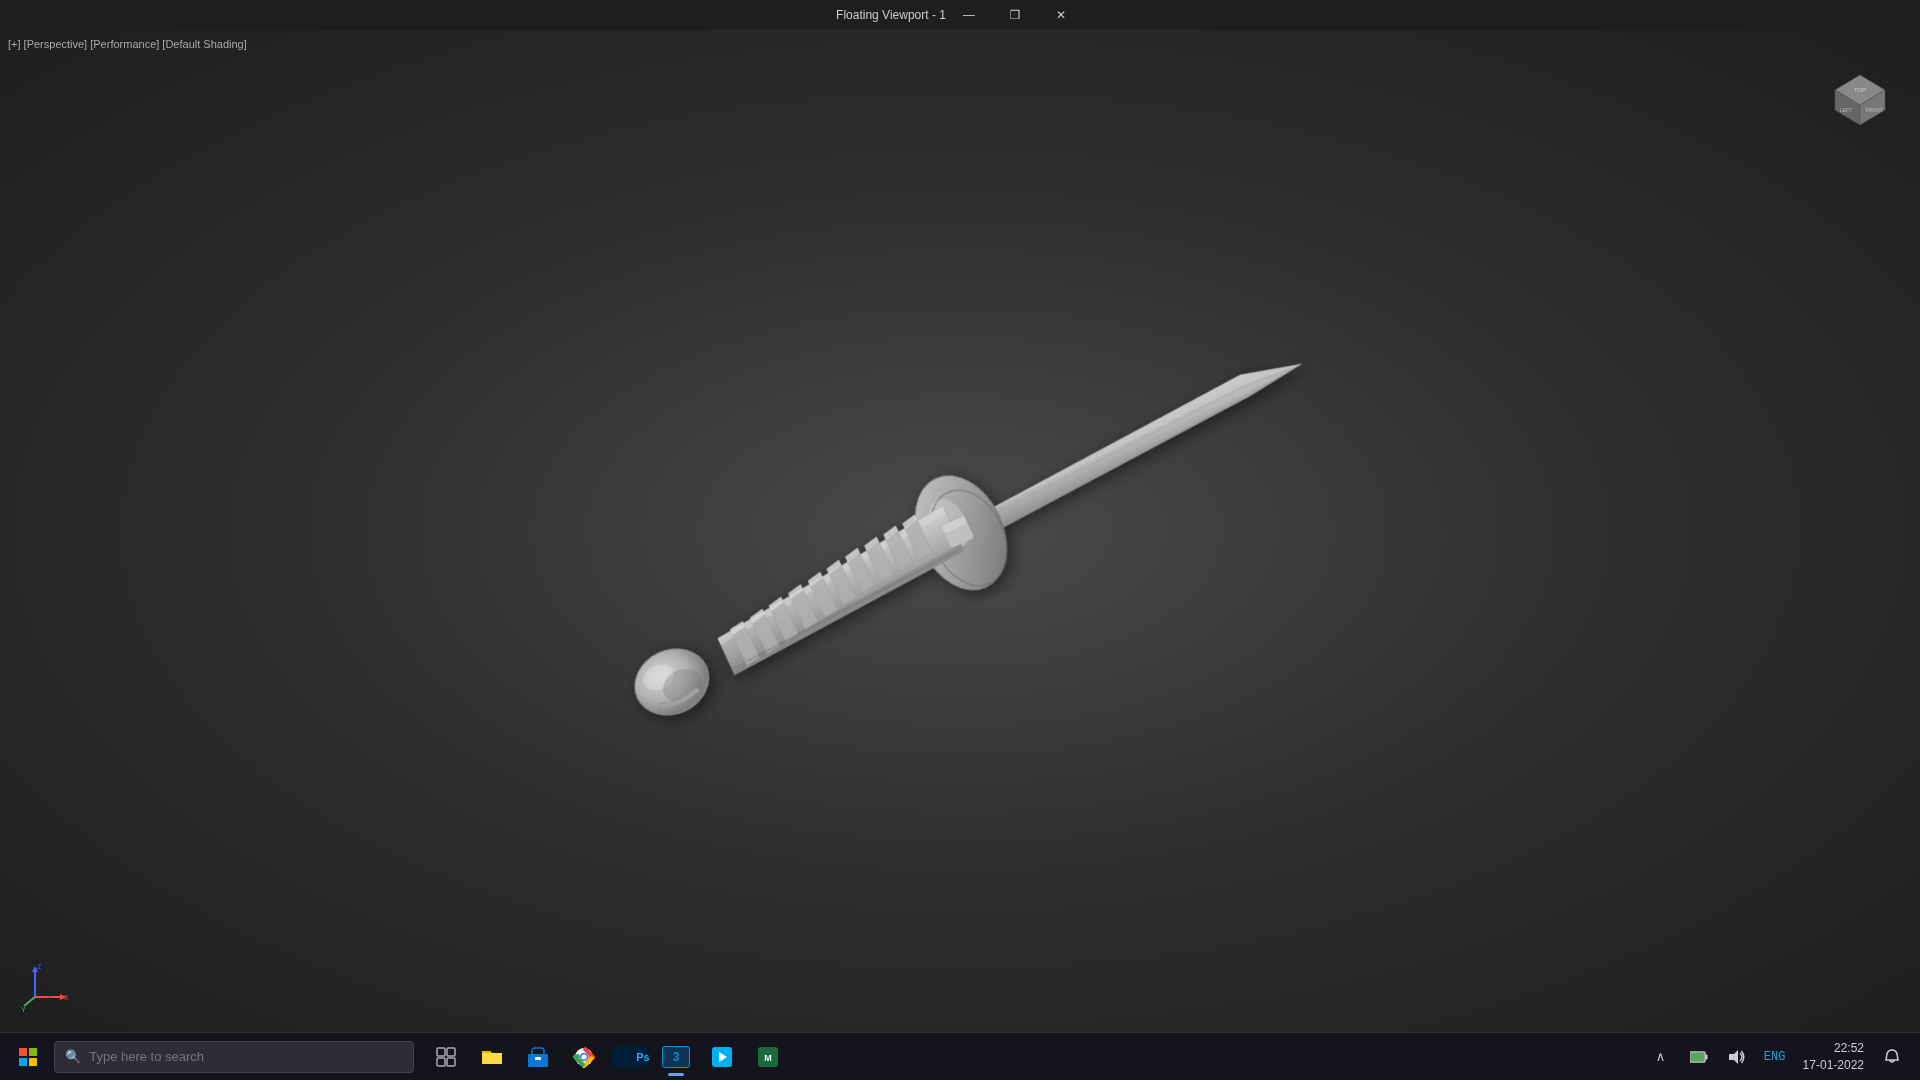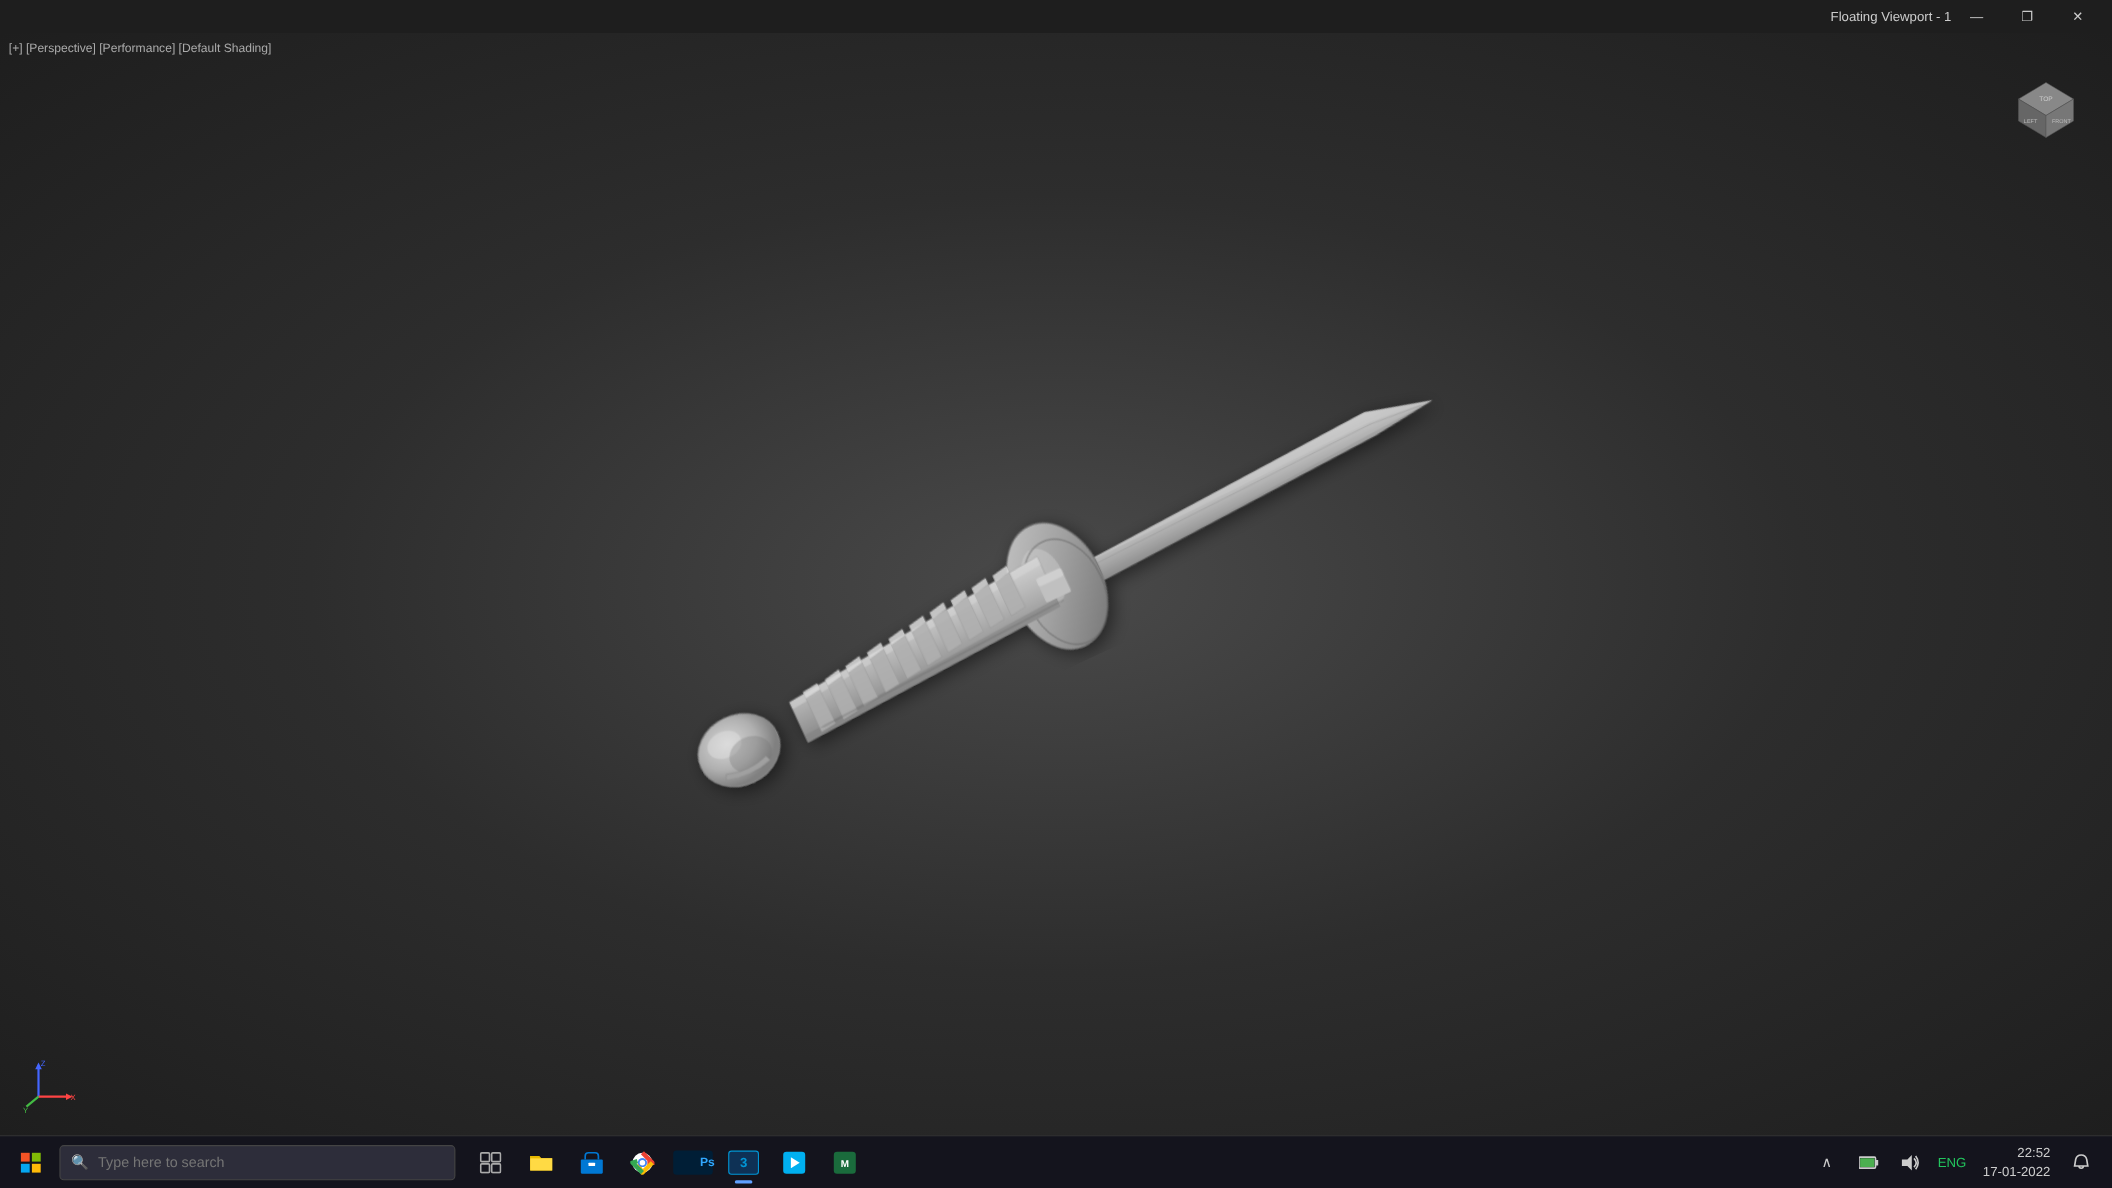--- a/index.html
+++ b/index.html
@@ -6,21 +6,21 @@
     body { width: 1920px; height: 1080px; overflow: hidden; font-family: 'Segoe UI', sans-serif; background: #1a1a1a; }
 
     
     #titlebar {
       position: absolute;
       top: 0; left: 0; right: 0;
       height: 30px;
       background: #1e1e1e;
       display: flex;
       align-items: center;
-      justify-content: flex-end;
+      justify-content: center;
       padding: 0 8px;
       z-index: 100;
     }
     #titlebar-title {
       color: #cccccc;
       font-size: 12px;
       user-select: none;
     }
     #titlebar-controls {
       display: flex;
@@ -496,21 +496,21 @@
 
     <div class="tray-icon">
       <svg width="18" height="16" viewBox="0 0 18 16">
         <polygon points="1,5 6,5 10,1 10,15 6,11 1,11" fill="#ccc"></polygon>
         <path d="M 12,4 Q 16,8 12,12" stroke="#ccc" stroke-width="1.5" fill="none"></path>
         <path d="M 13.5,2 Q 18,8 13.5,14" stroke="#ccc" stroke-width="1.5" fill="none"></path>
       </svg>
     </div>
 
     <div class="tray-icon">
-      <span style="color:#22c55e; font-size:12px; font-family:Liberation Sans, sans-serif;">ENG</span>
+      <span style="color:#0ea5e9; font-size:12px; font-family:Liberation Mono, monospace;">ENG</span>
     </div>
 
     <div id="clock">
       <span>22:52</span>
       <span>17-01-2022</span>
     </div>
 
     <div id="notification-btn">
       <svg width="16" height="16" viewBox="0 0 16 16">
         <path d="M8,1 Q12,1 13,5 L14,11 L2,11 L3,5 Q4,1 8,1 Z" fill="none" stroke="#ccc" stroke-width="1.5"></path>

